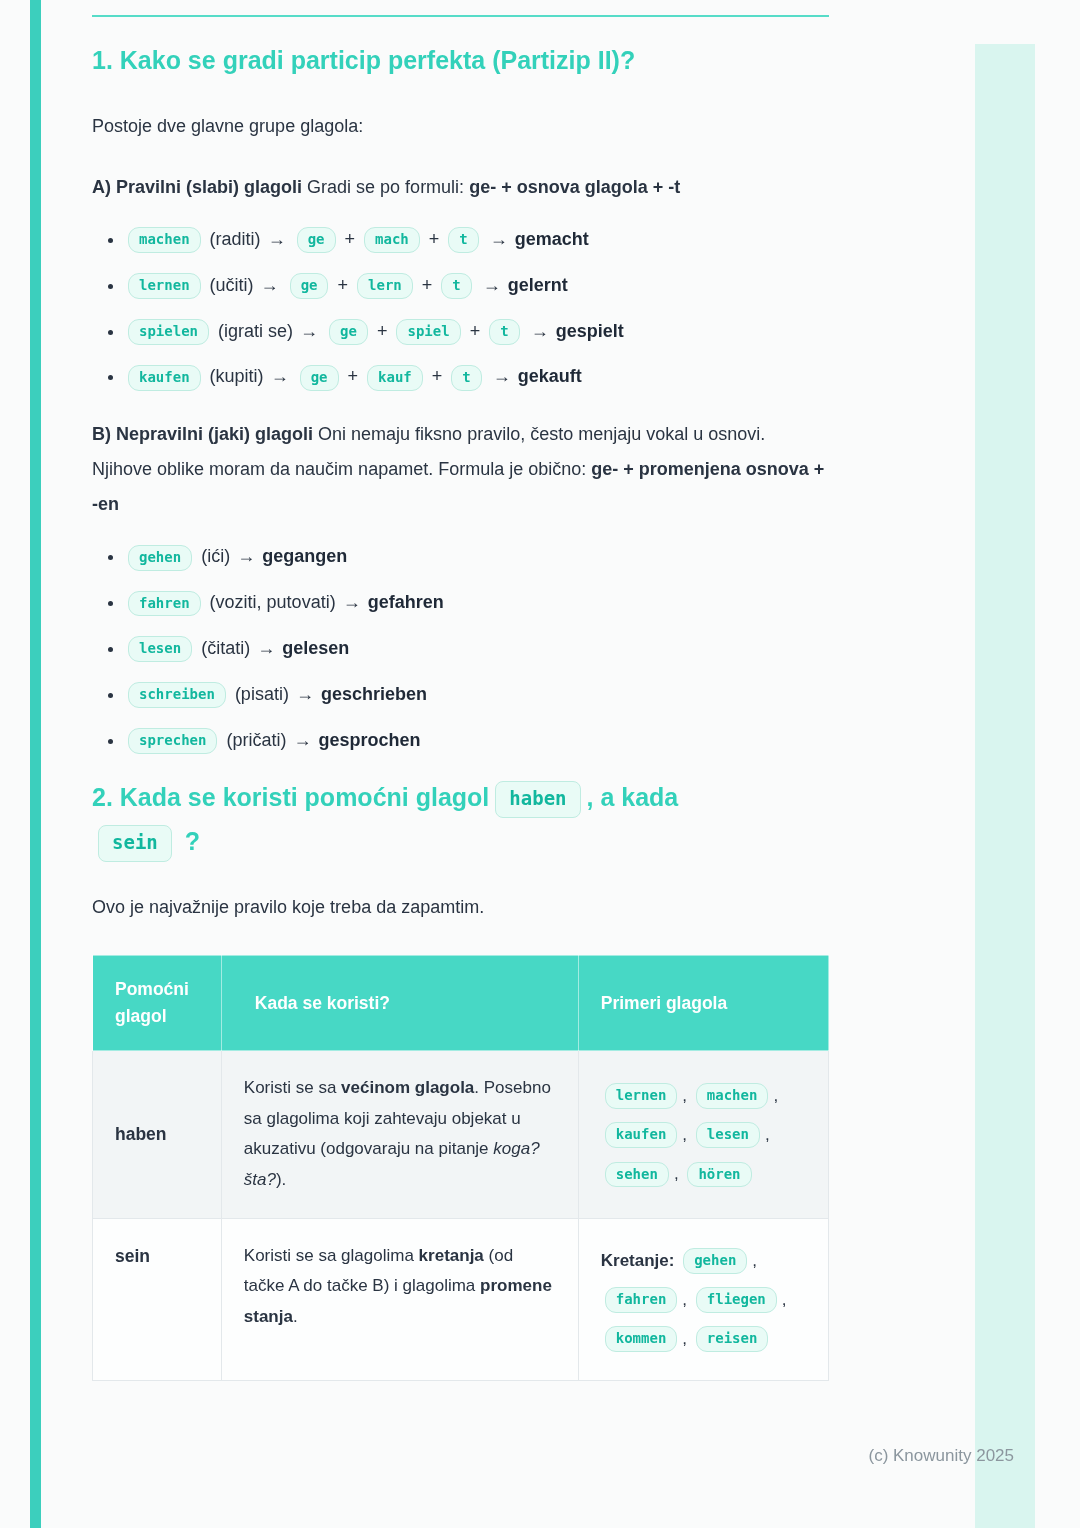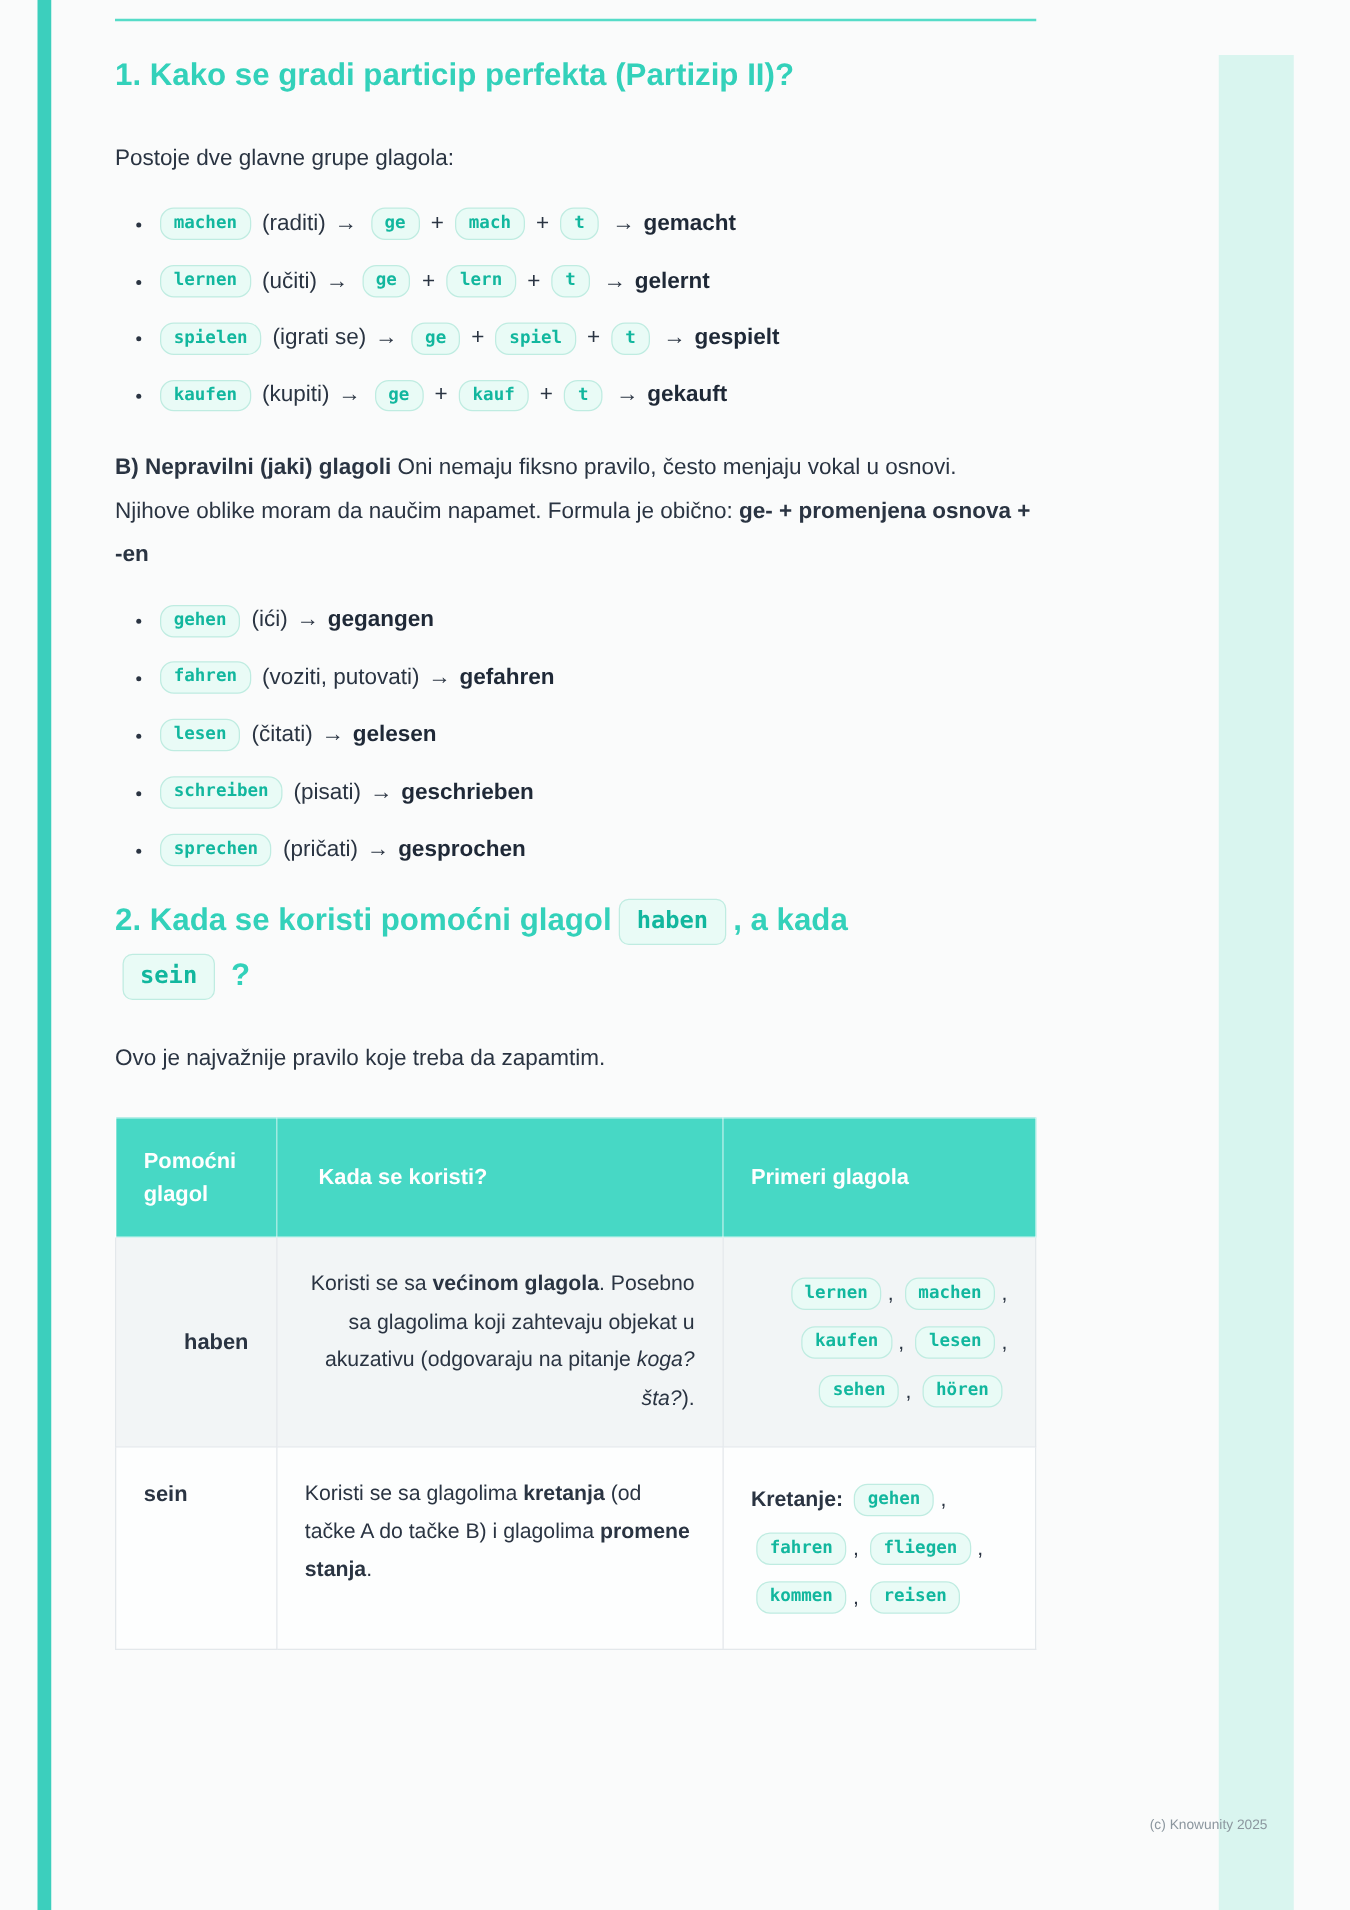--- a/index.html
+++ b/index.html
@@ -35,44 +35,47 @@
 
   .grammar-table { margin-top:30px; width:100%; border-collapse:collapse; }
   .grammar-table th { background:#47d8c5; color:#ffffff; font-weight:600; font-size:17.5px;
                       text-align:left; padding:20px 22px; border:1px solid rgba(255,255,255,.5);
                       line-height:1.55; vertical-align:middle; }
   .grammar-table th.col-verb { width:17.5%; }
   .grammar-table th.col-usage { width:48.5%;padding-left:33px; }
   .grammar-table th.col-examples { width:34%; }
   .grammar-table td { border:1px solid #e3e8eb; padding:22px; font-size:17px; color:#2a3442;
                       line-height:1.8; vertical-align:middle; }
-  tr.row-odd td  { background:#f2f5f6;text-align:right; }
+  tr.row-odd td  { background:#f2f5f6; }
   tr.row-even td { background:#fdfefe; }
   td.verb-cell { font-weight:700; font-size:17.5px; }
   tr.top-align td { vertical-align:top; }
   td.examples-cell { line-height:2.3; }
   .sep { margin-left:1px; }
 
-  .footer-note { position:absolute; right:66px; bottom:62px; font-size:11px; color:#8b969e; }
+  .footer-note { position:absolute; right:66px; bottom:62px; font-size:17px; color:#8b969e; }
 </style>
 </head>
 <body>
 
 <div class="page">
   <div class="left-bar"></div>
   <div class="right-bar"></div>
 
   <div class="content">
 
     <div class="rule"></div>
 
     <h2 class="section-heading">1. Kako se gradi particip perfekta (Partizip II)?</h2>
 
     <p class="body-text">Postoje dve glavne grupe glagola:</p>
 
+    <p class="body-text"><b>A) Pravilni (slabi) glagoli</b>
+      <span>Gradi se po formuli:</span>
+      <b>ge- + osnova glagola + -t</b></p>
 
     <ul class="verb-list">
       <li>
         <span class="chip">machen</span>
         <span>(raditi)</span>
         <span class="arrow">→</span>
         <span class="chip">ge</span>
         <span>+</span>
         <span class="chip">mach</span>
         <span>+</span>

